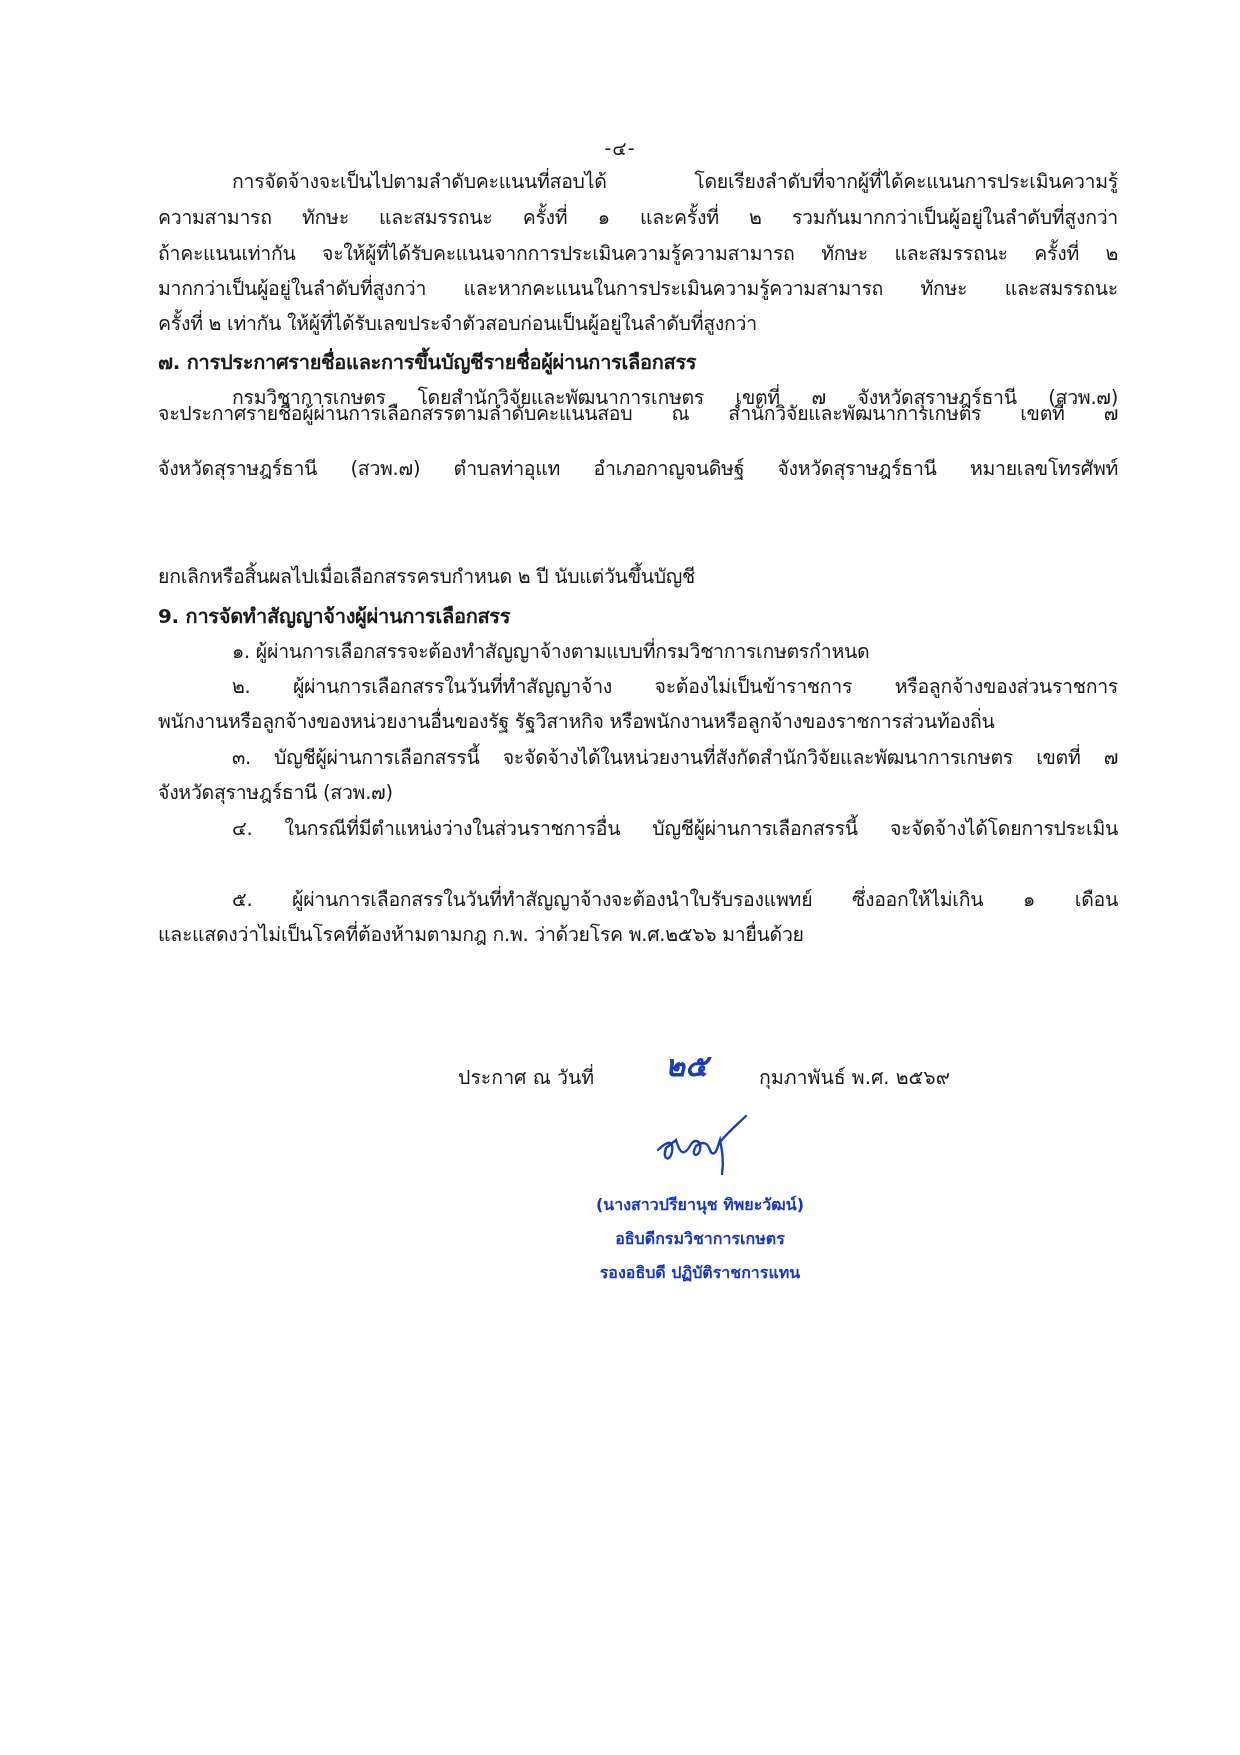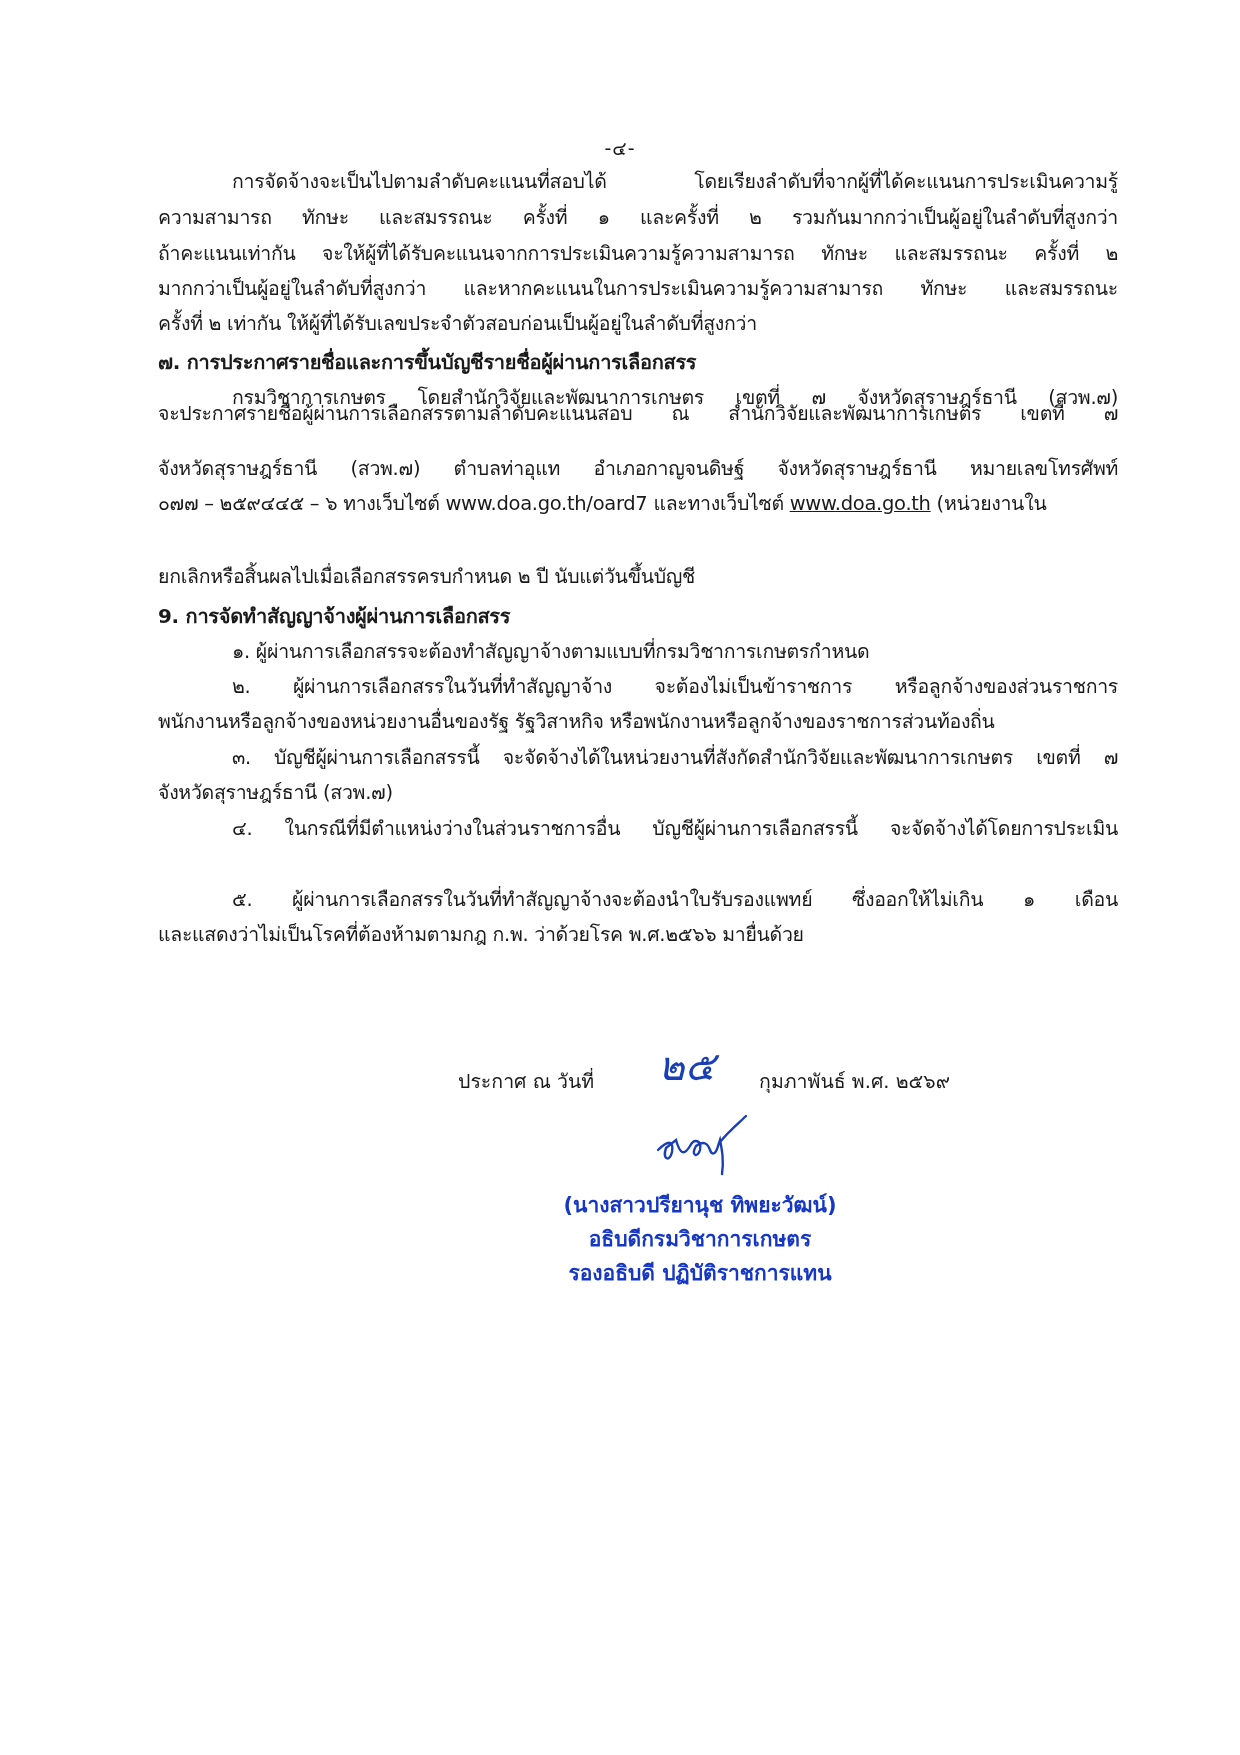--- a/index.html
+++ b/index.html
@@ -23,51 +23,48 @@
   .head { font-weight: bold; font-size: 20px; }
   .url-u { text-decoration: underline; }
   .arrow { font-size: 18px; margin: 0 6px; }
   .dateline {
     position: absolute; top: 1058px; left: 458px; font-size: 19.5px; line-height: 32px;
     white-space: nowrap;
   }
   .dateline .gap { display: inline-block; width: 40px; }
   .handdate {
     display: inline-block; width: 105px; text-align: center;
-    color: #1a3fb5; font-family: "DejaVu Serif", serif; font-size: 40px; font-weight: normal;
+    color: #1a3fb5; font-family: "DejaVu Serif", serif; font-size: 30px; font-weight: bold;
     font-style: italic; transform: translateY(-8px);
   }
   .signature {
     position: absolute; left: 650px; top: 1110px; width: 110px; height: 70px;
   }
   .sig-block {
     position: absolute; left: 520px; top: 1188px; width: 360px; text-align: center;
-    color: #1537c4; font-weight: bold; font-size: 21px; line-height: 34px;
+    color: #1537c4; font-weight: bold; font-size: 16px; line-height: 34px;
   }
 </style>
 </head>
 <body>
 
 <div class="page">
 
   <div class="pagenum">-๔-</div>
 
   <div class="line indent justify" style="top:166px">การจัดจ้างจะเป็นไปตามลำดับคะแนนที่สอบได้ โดยเรียงลำดับที่จากผู้ที่ได้คะแนนการประเมินความรู้</div>
   <div class="line justify" style="top:202px">ความสามารถ ทักษะ และสมรรถนะ ครั้งที่ ๑ และครั้งที่ ๒ รวมกันมากกว่าเป็นผู้อยู่ในลำดับที่สูงกว่า</div>
   <div class="line justify" style="top:238px">ถ้าคะแนนเท่ากัน จะให้ผู้ที่ได้รับคะแนนจากการประเมินความรู้ความสามารถ ทักษะ และสมรรถนะ ครั้งที่ ๒</div>
   <div class="line justify" style="top:273px">มากกว่าเป็นผู้อยู่ในลำดับที่สูงกว่า และหากคะแนนในการประเมินความรู้ความสามารถ ทักษะ และสมรรถนะ</div>
   <div class="line" style="top:308px">ครั้งที่ ๒ เท่ากัน ให้ผู้ที่ได้รับเลขประจำตัวสอบก่อนเป็นผู้อยู่ในลำดับที่สูงกว่า</div>
 
   <div class="line head" style="top:346px">๗. การประกาศรายชื่อและการขึ้นบัญชีรายชื่อผู้ผ่านการเลือกสรร</div>
   <div class="line indent justify" style="top:382px">กรมวิชาการเกษตร โดยสำนักวิจัยและพัฒนาการเกษตร เขตที่ ๗ จังหวัดสุราษฎร์ธานี (สวพ.๗)</div>
   <div class="line justify" style="top:398px">จะประกาศรายชื่อผู้ผ่านการเลือกสรรตามลำดับคะแนนสอบ ณ สำนักวิจัยและพัฒนาการเกษตร เขตที่ ๗</div>
   <div class="line justify" style="top:453px">จังหวัดสุราษฎร์ธานี (สวพ.๗) ตำบลท่าอุแท อำเภอกาญจนดิษฐ์ จังหวัดสุราษฎร์ธานี หมายเลขโทรศัพท์</div>
-  <div class="line" style="top:488px">
-    <span>๐๗๗ – ๒๕๙๔๔๕ – ๖ ทางเว็บไซต์ www.doa.go.th/oard7 และทางเว็บไซต์ </span><span class="url-u">www.doa.go.th</span><span> (หน่วยงานใน</span>
-  </div>
   <div class="line" style="top:561px">ยกเลิกหรือสิ้นผลไปเมื่อเลือกสรรครบกำหนด ๒ ปี นับแต่วันขึ้นบัญชี</div>
 
   <div class="line head" style="top:600px">9. การจัดทำสัญญาจ้างผู้ผ่านการเลือกสรร</div>
   <div class="line indent" style="top:636px">๑. ผู้ผ่านการเลือกสรรจะต้องทำสัญญาจ้างตามแบบที่กรมวิชาการเกษตรกำหนด</div>
 
   <div class="line indent justify" style="top:671px">๒. ผู้ผ่านการเลือกสรรในวันที่ทำสัญญาจ้าง จะต้องไม่เป็นข้าราชการ หรือลูกจ้างของส่วนราชการ</div>
   <div class="line" style="top:706px">พนักงานหรือลูกจ้างของหน่วยงานอื่นของรัฐ รัฐวิสาหกิจ หรือพนักงานหรือลูกจ้างของราชการส่วนท้องถิ่น</div>
 
   <div class="line indent justify" style="top:742px">๓. บัญชีผู้ผ่านการเลือกสรรนี้ จะจัดจ้างได้ในหน่วยงานที่สังกัดสำนักวิจัยและพัฒนาการเกษตร เขตที่ ๗</div>
   <div class="line" style="top:777px">จังหวัดสุราษฎร์ธานี (สวพ.๗)</div>

